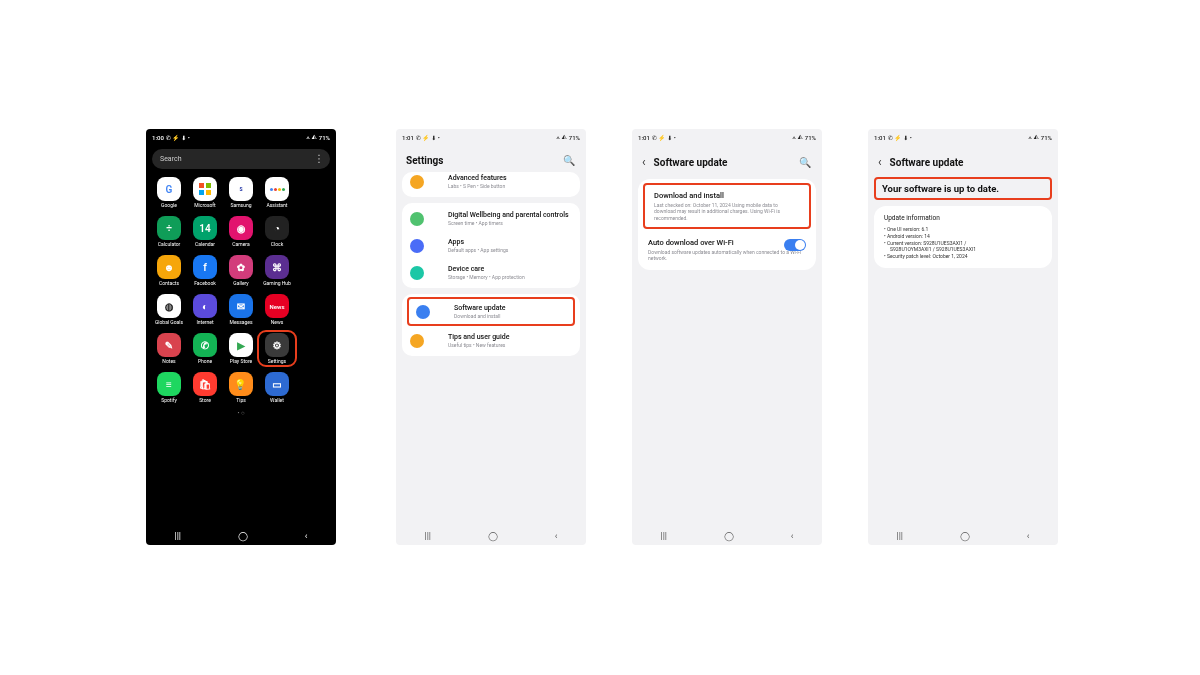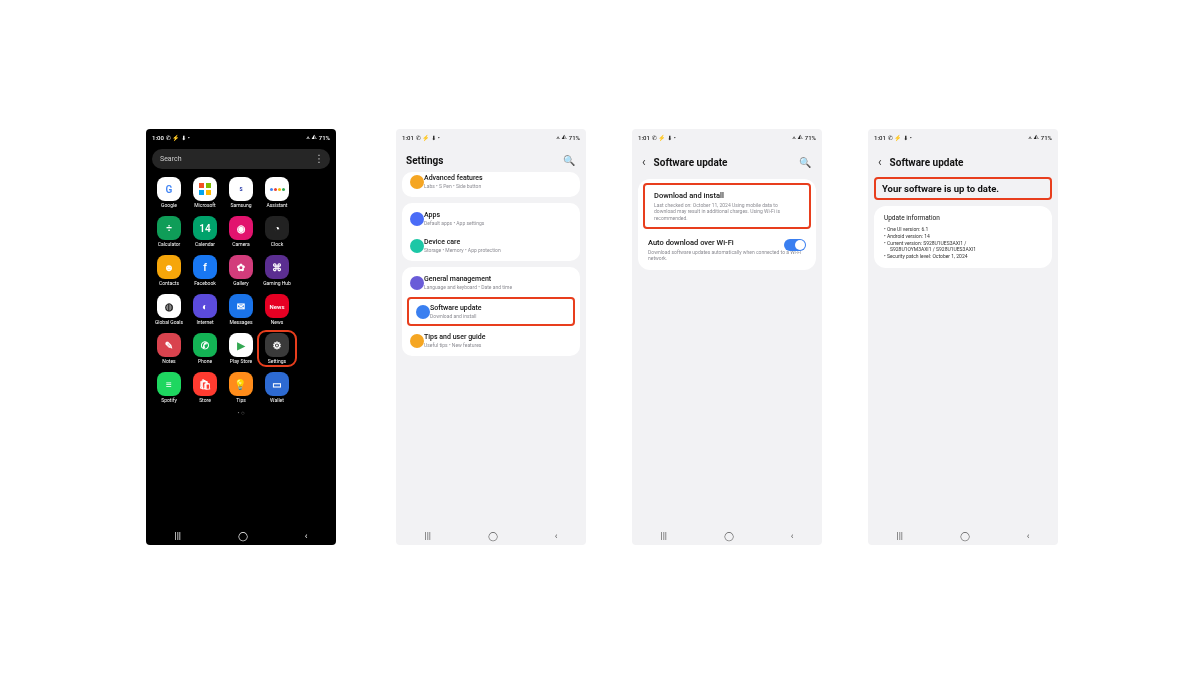--- a/index.html
+++ b/index.html
@@ -129,21 +129,21 @@
   .header-icon { font-size: 10px; color: #333; }
   .back-chev { font-size: 12px; color: #333; }
 
   .settings-card {
     background: #fff;
     margin: 0 6px;
     border-radius: 10px;
     padding: 2px 0;
   }
   .setting-row {
-    display: flex; align-items: center; gap: 0;
+    display: flex; align-items: center; gap: 24px;
     padding: 6px 8px;
     position: relative;
   }
   .setting-icon {
     width: 14px; height: 14px; border-radius: 50%;
     flex-shrink: 0;
   }
   .setting-txt .title { font-size: 7px; color: #111; font-weight: 500; }
   .setting-txt .sub   { font-size: 5px; color: #8c8c93; margin-top:1px; }
   .row-highlight {
@@ -356,42 +356,42 @@
       <div class="setting-row" style="padding-top:2px">
         <div class="setting-icon" style="background:#f5a623"></div>
         <div class="setting-txt">
             <div class="title">Advanced features</div>
             <div class="sub">Labs • S Pen • Side button</div>
           </div>
       </div>
     </div>
     <div class="settings-card" id="s2card1" style="margin-top:6px">
         <div class="setting-row">
+          <div class="setting-icon" style="background: rgb(80, 194, 111);"></div>
+          <div class="setting-txt">
+            <div class="title">Digital Wellbeing and parental controls</div>
+            <div class="sub">Screen time • App timers</div>
+          </div>
+        </div>
+        <div class="setting-row">
           <div class="setting-icon" style="background: rgb(74, 108, 247);"></div>
           <div class="setting-txt">
             <div class="title">Apps</div>
             <div class="sub">Default apps • App settings</div>
           </div>
         </div>
         <div class="setting-row">
           <div class="setting-icon" style="background: rgb(28, 199, 166);"></div>
           <div class="setting-txt">
             <div class="title">Device care</div>
             <div class="sub">Storage • Memory • App protection</div>
           </div>
         </div>
       </div>
     <div class="settings-card" id="s2card2" style="margin-top:6px">
-        <div class="setting-row">
-          <div class="setting-icon" style="background: rgb(106, 92, 216);"></div>
-          <div class="setting-txt">
-            <div class="title">General management</div>
-            <div class="sub">Language and keyboard • Date and time</div>
-          </div>
-        </div>
         <div class="setting-row row-highlight">
           <div class="setting-icon" style="background: rgb(58, 127, 240);"></div>
           <div class="setting-txt">
             <div class="title">Software update</div>
             <div class="sub">Download and install</div>
           </div>
         </div>
         <div class="setting-row">
           <div class="setting-icon" style="background: rgb(245, 166, 35);"></div>
           <div class="setting-txt">

